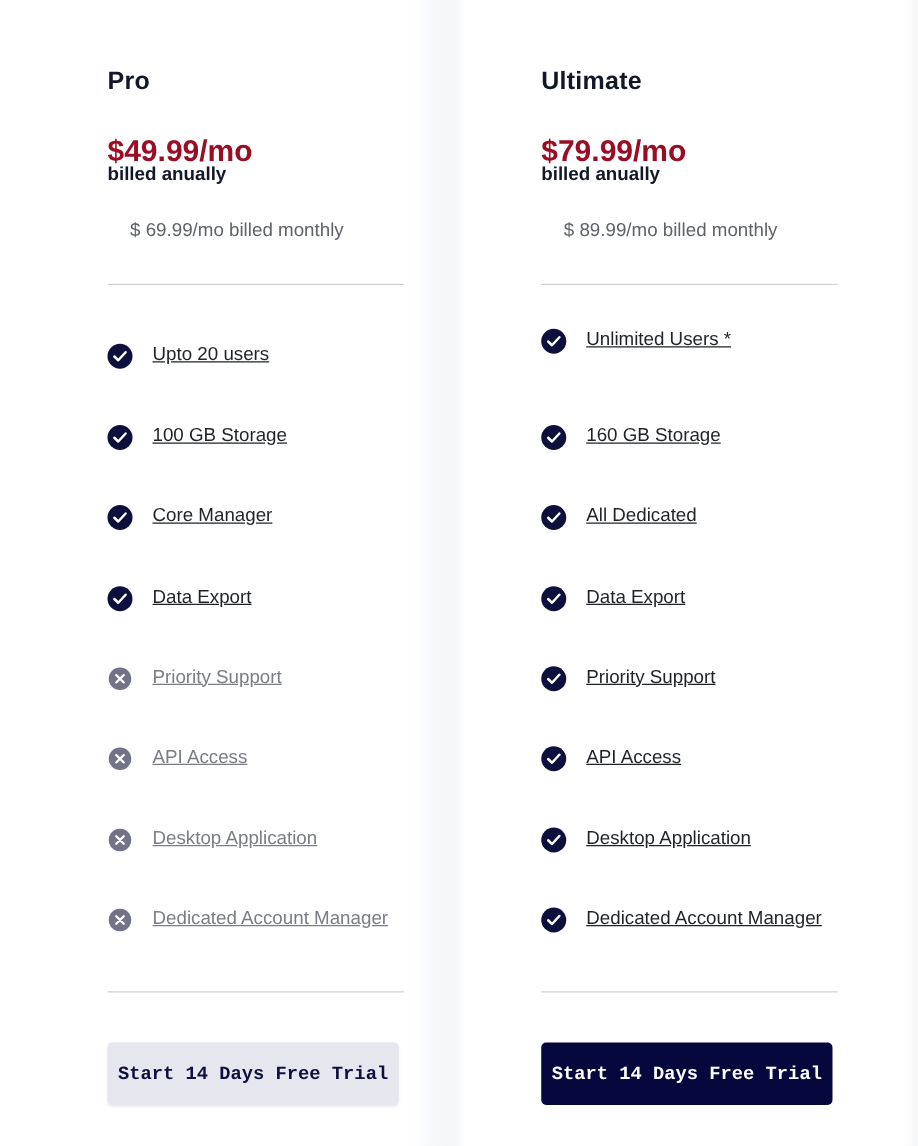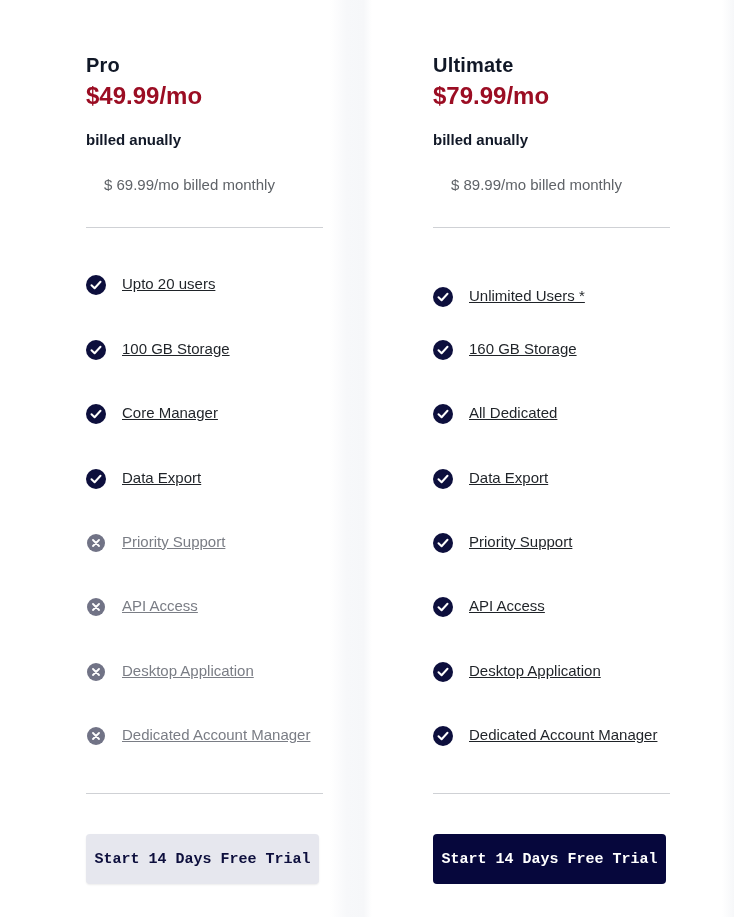--- a/index.html
+++ b/index.html
@@ -18,21 +18,21 @@
       background: linear-gradient(to right, #ffffff, #f6f7f9);
     }
     .plan { position: absolute; top: 0; width: 240px; }
     .plan.pro { left: 86px; }
     .plan.ult { left: 433px; }
     .plan-name {
       position: absolute; top: 54px; left: 0;
       font-size: 20px; font-weight: 700; color: #111827; letter-spacing: 0.2px;
     }
     .price {
-      position: absolute; top: 82px; left: 0;
+      position: absolute; top: 108px; left: 0;
       font-size: 24px; font-weight: 700; color: #9b0d23;
     }
     .billed {
       position: absolute; top: 131px; left: 0;
       font-size: 15px; font-weight: 700; color: #111827; text-align: right;
     }
     .monthly {
       position: absolute; top: 176px; left: 0;
       font-size: 15px; color: #5f6368; margin-left: 18px;
     }
@@ -146,21 +146,21 @@
   <button class="btn light">Start 14 Days Free Trial</button>
 </div>
 
 <div class="plan ult">
   <div class="plan-name">Ultimate</div>
   <div class="price">$79.99/mo</div>
   <div class="billed">billed anually</div>
   <div class="monthly">$ 89.99/mo billed monthly</div>
   <div class="divider top"></div>
 
-  <div class="feature" style="top:284px">
+  <div class="feature" style="top:260px">
     <span class="icon check">
         <svg width="12" height="10" viewBox="0 0 12 10">
           <path d="M1.5 5.2 L4.6 8.2 L10.5 1.8" stroke="#fff" stroke-width="2" fill="none" stroke-linecap="round" stroke-linejoin="round"></path>
         </svg>
       </span>
     <span class="feature-label">Unlimited Users *</span>
   </div>
   <div class="feature" style="top:337px">
     <span class="icon check">
         <svg width="12" height="10" viewBox="0 0 12 10">

